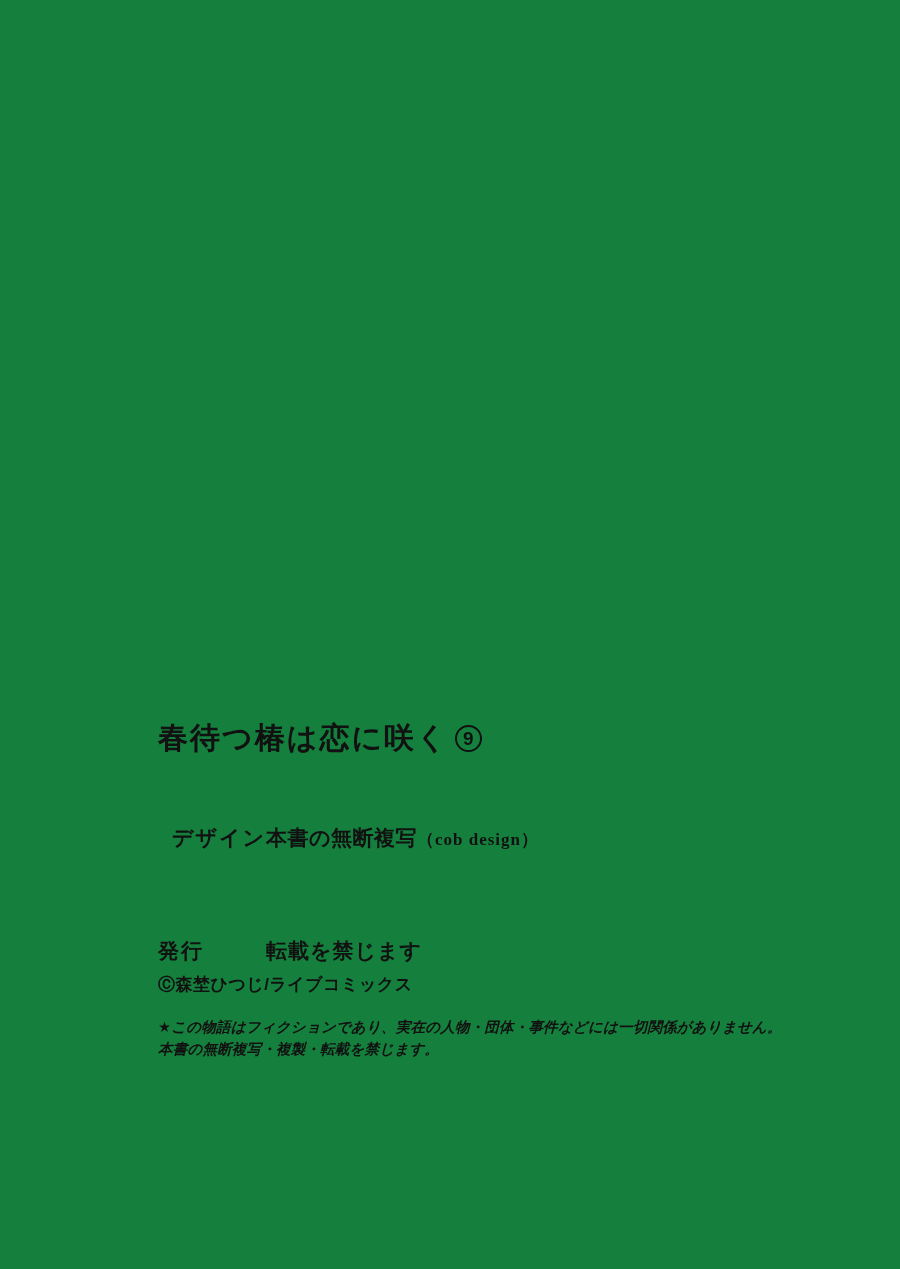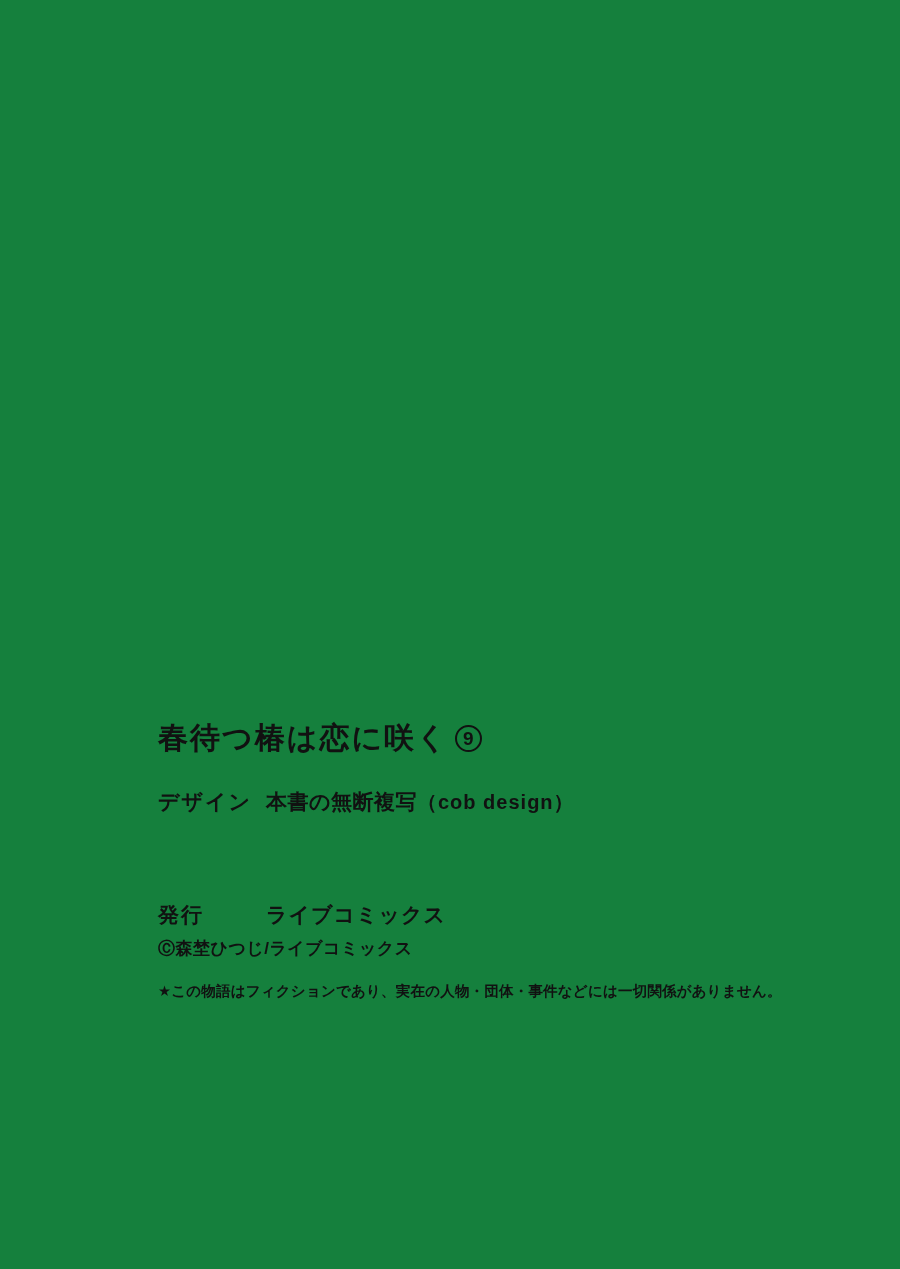--- a/index.html
+++ b/index.html
@@ -73,27 +73,28 @@
     font-size: 21px;
     letter-spacing: 1px;
   }
 
   .row-author {
     margin-top: 38px;
   }
   .row-author .label { width: 108px; }
 
   .row-design {
-    margin-top: 32px;
+    margin-top: 68px;
+    text-align: right;
   }
   .row-design .label { width: 108px; }
   .row-design .value { letter-spacing: 0.5px; }
   .row-design .value .latin {
-    font-family: Liberation Sans, sans-serif;
-    font-size: 20px;
+    font-family: Liberation Serif, serif;
+    font-size: 17px;
     letter-spacing: 1px;
   }
 
   .row-publisher {
     margin-top: 58px;
   }
   .row-publisher .label { width: 108px; margin-top: 27px; }
 
   .copyright {
     margin-top: 8px;
@@ -103,21 +104,21 @@
     white-space: nowrap;
   }
 
   .notice {
     margin-top: 20px;
     font-size: 14.5px;
     font-weight: 700;
     line-height: 1.55;
     letter-spacing: 0.2px;
   }
-  .notice div { white-space: nowrap; }
+  .notice div { white-space: nowrap; font-style: italic; }
 </style>
 </head>
 <body>
 
 <div class="page">
 
   <div class="colophon">
 
     <div class="title-line">
       <span>春待つ椿は恋に咲く</span>
@@ -127,23 +128,24 @@
 
     <div class="row row-design">
       <span class="label">デザイン</span>
       <span class="value">
         <span>本書の無断複写</span><span class="latin">（cob design）</span>
       </span>
     </div>
 
     <div class="row row-publisher">
       <span class="label">発行</span>
-      <span class="value">ライブコミックス</span>
+      <span class="value">転載を禁じます</span>
     </div>
 
     <div class="copyright">Ⓒ森埜ひつじ/ライブコミックス</div>
 
     <div class="notice">
       <div>★この物語はフィクションであり、実在の人物・団体・事件などには一切関係がありません。</div>
+      <div>本書の無断複写・複製・転載を禁じます。</div>
     </div>
 
   </div>
 </div>
 
 </body></html>

